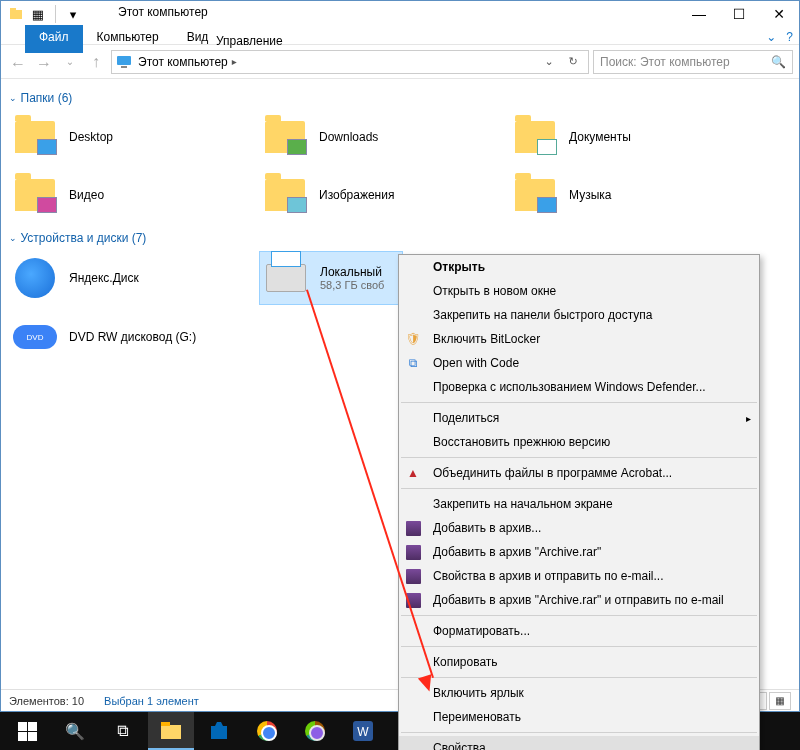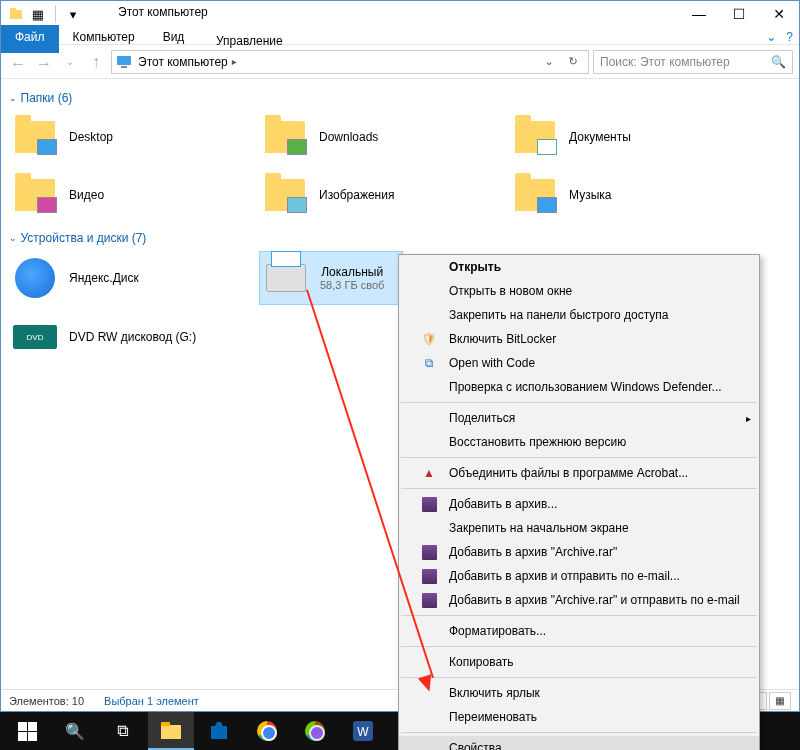--- a/index.html
+++ b/index.html
@@ -10,60 +10,60 @@
   .qat { display: flex; align-items: center; gap: 4px; padding: 2px 6px; height: 26px; }
   .qat .qbtn { width: 18px; height: 18px; display: flex; align-items: center; justify-content: center; font-size: 13px; }
   .divider-v { width: 0; height: 18px; border-left: 1px solid #ccc; margin: 0 4px; }
   .ctxtab { margin-left: 40px; background: #b8e986; border: 1px solid #7bc143; font-size: 11px; padding: 4px 8px; text-align: center; height: 24px; }
   .titletext { margin-left: 30px; padding-top: 4px; font-size: 12px; }
   .winctl { margin-left: auto; display: flex; }
   .winctl div { width: 40px; height: 26px; display:flex; align-items:center; justify-content:center; font-size: 14px; }
   
   .ribbontabs { position: absolute; top: 24px; left: 0; display: flex; font-size: 12px; height: 28px; }
   .rtab { padding: 5px 14px; }
-  .rtab.active { background: #1979ca; color: #fff; }
+  .rtab.active { background: #1979ca; color: #fff; margin-left: 24px; }
   .ctxsubtab { position:absolute; top:12px; left:185px; font-size:12px; padding:21px 30px;}
   .ribbon-right { position:absolute; top:29px; right:6px; display:flex; gap:10px; color:#1979ca; font-size:12px;}
   
   .addr { display:flex; align-items:center; gap:4px; padding:4px 6px; height:34px; border-bottom:1px solid #e5e5e5; }
   .navbtn { width:22px; height:22px; color:#aaa; display:flex; align-items:center; justify-content:center; font-size:16px; }
   .addrbox { flex:1; display:flex; align-items:center; border:1px solid #ccc; height:24px; padding:0 4px; font-size:12px; }
   .addrbox .ico { width:16px; height:16px; margin-right:6px; }
   .addrbox .arrow { margin-left:4px; color:#555; font-size:10px; }
   .addractions { display:flex; margin-left:auto; gap:2px; }
   .addractions div { width:22px;height:22px; display:flex;align-items:center;justify-content:center; color:#555; font-size:11px;}
   .searchbox { width:200px; border:1px solid #ccc; height:24px; display:flex; align-items:center; padding:0 6px; font-size:12px; color:#888;}
   .searchbox span:first-child{flex:1;}
   
   .content { position:relative; height: calc(100% - 44px - 34px - 22px); overflow:hidden; padding:6px 8px; font-size:12px;}
   .grouphdr { color:#1362ab; font-size:12px; margin:6px 0; display:flex; align-items:center; gap:4px;}
   .grouphdr .chev{font-size:9px;}
-  .itemsrow { display:flex; flex-wrap:wrap; gap: 6px 0; margin-bottom:10px;text-align:center;}
+  .itemsrow { display:flex; flex-wrap:wrap; gap: 6px 0; margin-bottom:10px;}
   .item { width: 250px; display:flex; align-items:center; gap:12px; padding:4px;}
   .item.selected { background:#cce8ff; border:1px solid #99d1ff; }
   .iconbox { width:44px; height:44px; display:flex; align-items:center; justify-content:center; }
   .folder-icon { width:40px; height:32px; background:#ffd667; border-radius:2px 2px 0 0; position:relative; }
   .folder-icon:before{content:'';position:absolute;top:-6px;left:0;width:16px;height:6px;background:#ffd667;border-radius:2px 2px 0 0;}
   .overlay { position:absolute; bottom:-2px; right:-2px; width:20px; height:16px; background:#fff; border:1px solid #88a; }
   .ov-monitor{background:#3aa0e8;}
   .ov-down{background:#5aaf4b;}
   .ov-video{background:#d04a9f;}
   .ov-doc{background:#fff;border:1px solid #5a9;}
   .ov-img{background:#6ec5d8;}
   .ov-music{background:#3aa0e8;}
   .disk-icon{width:40px;height:28px;background:#e0e0e0;border-radius:2px;position:relative;border:1px solid #aaa;}
   .disk-icon::after{content:'';position:absolute;top:-14px;left:4px;width:28px;height:14px;background:#fff;border:1px solid #3aa0e8;}
   .winlogo{position:absolute;top:-12px;left:8px;width:10px;height:10px;background:#29a3e8;}
   .yadisk{width:40px;height:40px;border-radius:50%;background:radial-gradient(circle at 40% 40%,#4aa8ff,#1a6fd8);} 
-  .dvd{width:56px;height:24px;background:#0f766e;border-radius:2px;color:#fff;font-size:8px;display:flex;align-items:center;justify-content:center;}
+  .dvd{width:56px;height:24px;background:#3b82f6;border-radius:12px;color:#fff;font-size:8px;display:flex;align-items:center;justify-content:center;}
   .ilabel{display:flex;flex-direction:column;}
   .sub{color:#6a6a6a;font-size:11px;}
   
   .ctxmenu { position:absolute; left:398px; top:254px; width:362px; background:#f2f2f2; border:1px solid #a0a0a0; box-shadow:3px 3px 6px rgba(0,0,0,.25); font-size:12px; z-index:50;}
-  .ctxmenu .row{display:flex;align-items:center;height:24px;padding:0 10px 0 20px;gap:10px;position:relative;}
+  .ctxmenu .row{display:flex;align-items:center;height:24px;padding:0 10px 0 4px;gap:10px;position:relative;}
   .ctxmenu .row.highlight{background:#e0e0e0;}
   .ctxmenu .ico{width:20px;height:20px;display:flex;align-items:center;justify-content:center;font-size:12px;}
   .ctxmenu .sep{height:0;border-top:1px solid #d0d0d0;margin:3px 2px;}
   .ctxmenu .sub-arrow{position:absolute;right:8px;font-size:10px;}
   .shield{color:#e8a33d;}
   .vscode{color:#2e7cd6;}
   .adobe{color:#c1272d;}
   .rar{width:15px;height:15px;background:linear-gradient(#7a4a9a,#4e2d63);border-radius:1px;}
   
   .statusbar { position:absolute; bottom:0; left:0; right:0; height:22px; border-top:1px solid #e0e0e0; display:flex; align-items:center; padding:0 8px; font-size:11px; color:#333; gap:20px;}
@@ -272,40 +272,40 @@
       <span class="ico"></span>
       <span>Восстановить прежнюю версию</span>
     </div>
   <div class="sep"></div>
   <div class="row">
       <span class="ico adobe">▲</span>
       <span>Объединить файлы в программе Acrobat...</span>
     </div>
   <div class="sep"></div>
   <div class="row">
+      <span class="ico"></span>
+      <span>Закрепить на начальном экране</span>
+    </div>
+  <div class="row">
       <span class="ico">
         <div class="rar"></div>
       </span>
       <span>Добавить в архив...</span>
     </div>
   <div class="row">
-      <span class="ico"></span>
-      <span>Закрепить на начальном экране</span>
-    </div>
-  <div class="row">
       <span class="ico">
         <div class="rar"></div>
       </span>
       <span>Добавить в архив "Archive.rar"</span>
     </div>
   <div class="row">
       <span class="ico">
         <div class="rar"></div>
       </span>
-      <span>Добавить в архив и отправить по e-mail...</span>
+      <span>Свойства в архив и отправить по e-mail...</span>
     </div>
   <div class="row">
       <span class="ico">
         <div class="rar"></div>
       </span>
       <span>Добавить в архив "Archive.rar" и отправить по e-mail</span>
     </div>
   <div class="sep"></div>
   <div class="row">
       <span class="ico"></span>

